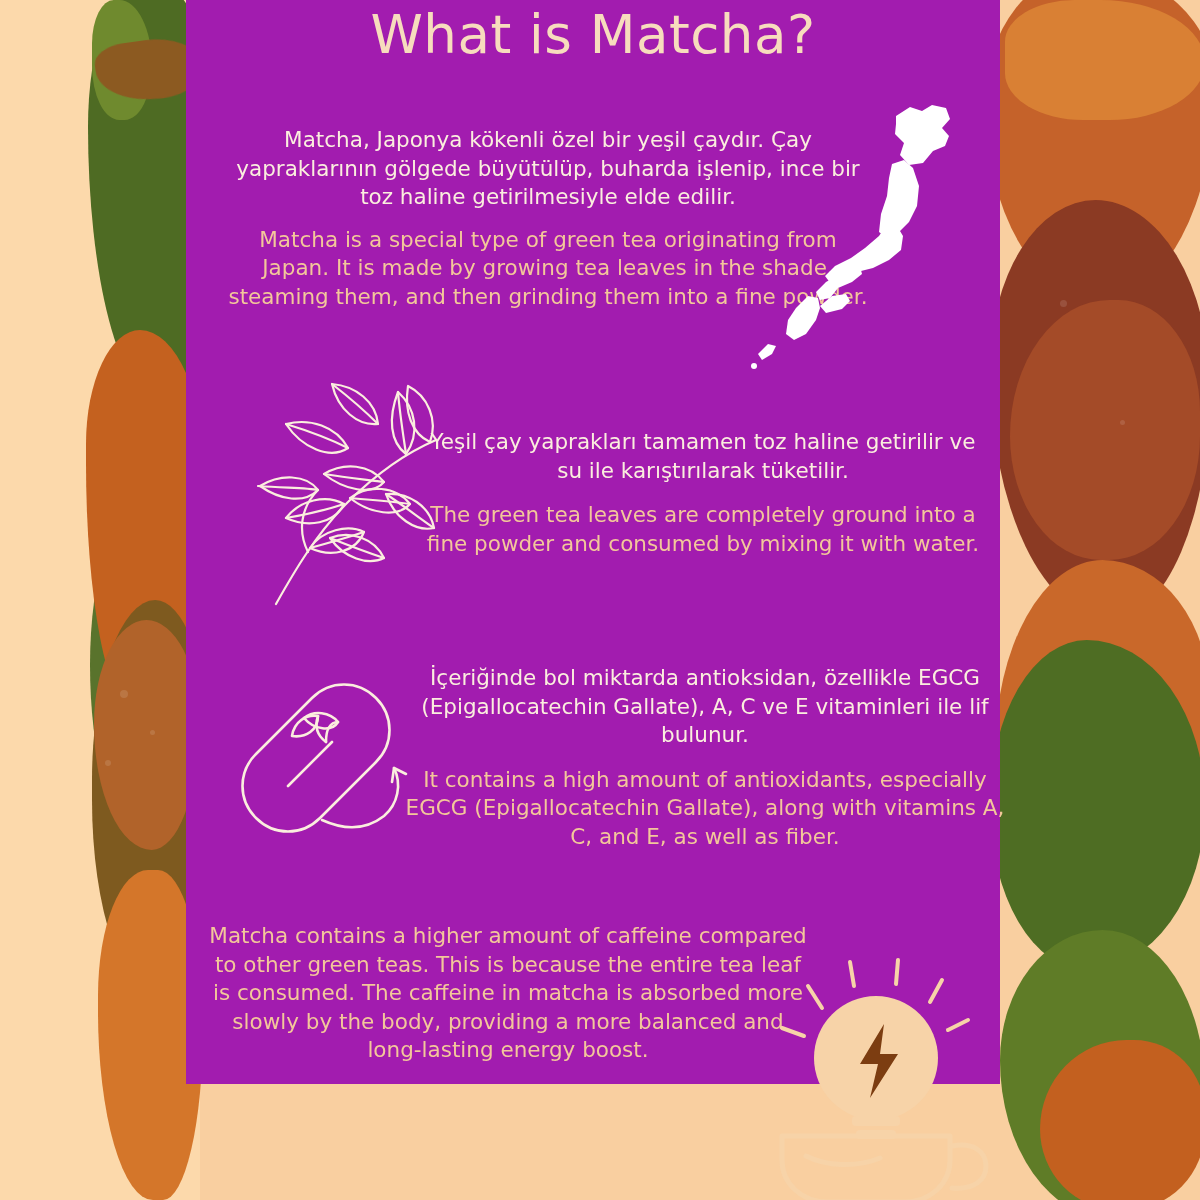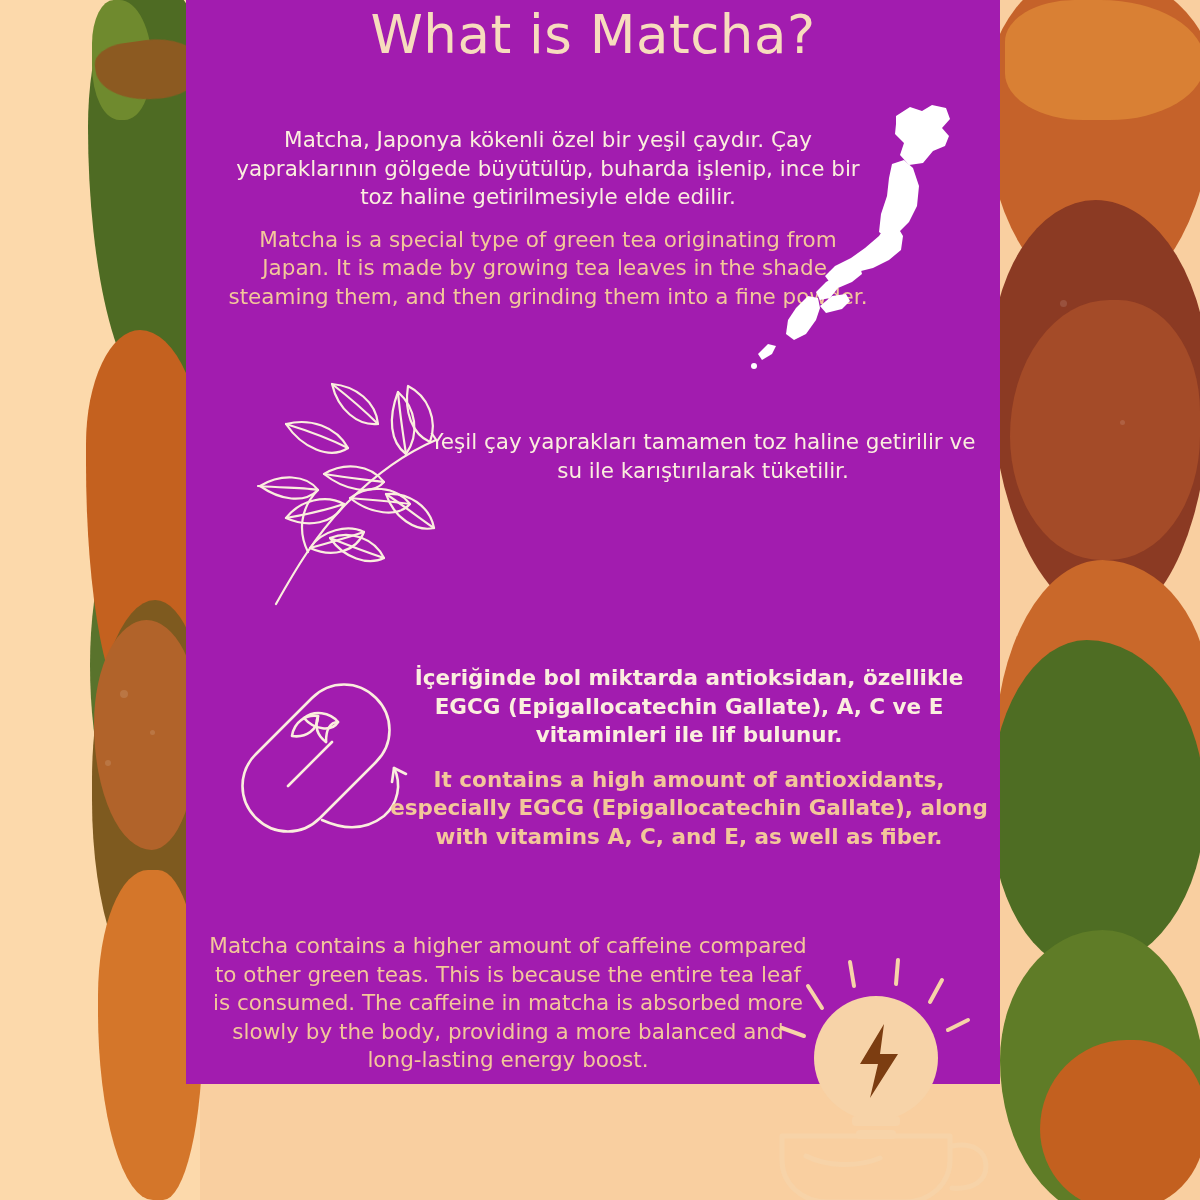--- a/index.html
+++ b/index.html
@@ -201,35 +201,34 @@
   
   .pill-icon {
     position: absolute;
     left: 40px;
     top: 680px;
     width: 200px;
     height: 190px;
   }
   .sec3-text {
     position: absolute;
-    left: 196px;
+    left: 212px;
     top: 664px;
     width: 614px;
-    font-weight: bold;
   }
   .sec3-text .en-text { margin-top: 16px; }
 
   
   .sec4-text {
     position: absolute;
     left: 22px;
     top: 918px;
     width: 600px;
   }
-  .sec4-text .en-text { margin-top: 14px; }
+  .sec4-text .en-text { margin-top: 4px; }
 
   .bulb-cup {
     position: absolute;
     left: 570px;
     top: 950px;
     width: 280px;
     height: 250px;
   }
 </style>
 </head>
@@ -316,20 +315,21 @@
         <path d="M152 116 C176 118 198 120 212 122"></path>
         <path d="M186 176 C176 156 152 148 132 156 C146 176 170 184 186 176 Z"></path>
         <path d="M132 156 C152 164 174 172 186 176"></path>
         <path d="M236 146 C232 124 210 110 188 112 C196 136 218 150 236 146 Z"></path>
         <path d="M188 112 C206 124 224 138 236 146"></path>
       </g>
     </svg>
 
     <div class="sec2-text">
       <div class="tr-text">Yeşil çay yaprakları tamamen toz haline getirilir ve su ile karıştırılarak tüketilir.</div>
+      <div class="en-text">The green tea leaves are completely ground into a fine powder and consumed by mixing it with water.</div>
     </div>
 
     <svg class="pill-icon" viewBox="0 0 200 190">
       <g fill="none" stroke="#fbeede" stroke-width="2.6" stroke-linecap="round" stroke-linejoin="round">
         <path d="M30 74 C12 92 12 120 30 138 C48 156 76 156 94 138 L150 82 C168 64 168 36 150 18 C132 0 104 0 86 18 Z"></path>
         <line x1="62" y1="106" x2="106" y2="62"></line>
 
         <path d="M92 36 C80 34 68 42 66 56 C80 58 92 50 92 36 Z"></path>
         <path d="M112 42 C104 32 88 30 78 38 C88 50 106 52 112 42 Z"></path>
         <path d="M100 62 C100 50 104 42 112 42"></path>

